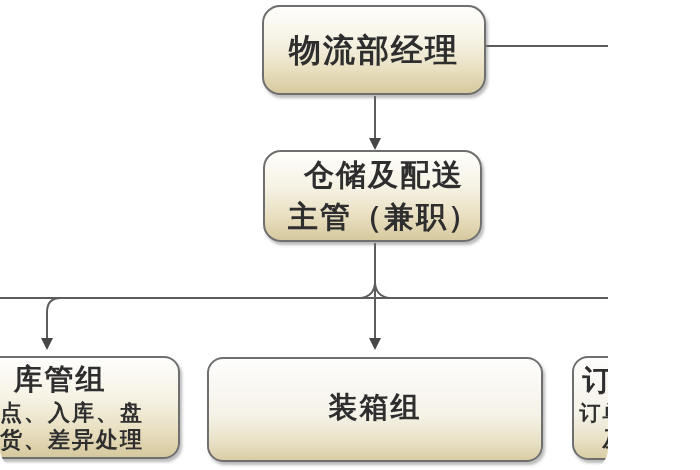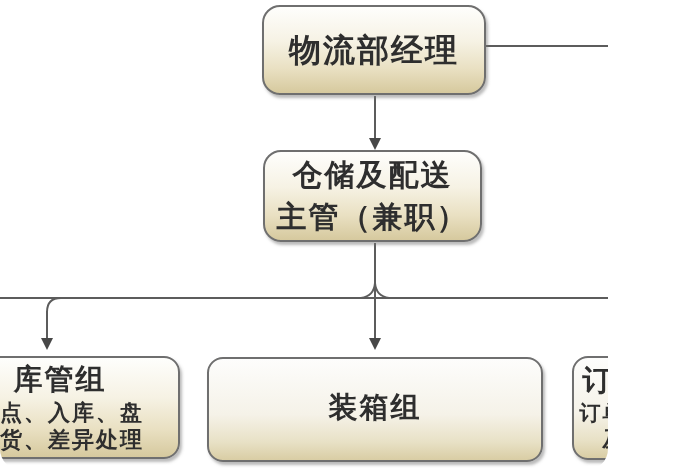--- a/index.html
+++ b/index.html
@@ -63,21 +63,21 @@
     font-size: 22px;
     font-weight: bold;
     line-height: 27px;
     white-space: pre-line;
   }
   .node-duties.small {
     font-size: 21px;
     line-height: 26px;
   }
   #node-manager    { left: 262px; top: 5px;   width: 224px; height: 90px;  border-radius: 18px; }
-  #node-supervisor { left: 263px; top: 150px; width: 219px; height: 92px;  border-radius: 18px; }
+  #node-supervisor { left: 263px; top: 150px; width: 219px; height: 92px;  border-radius: 18px; align-items: flex-end; }
   #node-warehouse  { left: -60px; top: 356px; width: 240px; height: 103px; padding-top: 2px; }
   #node-packing    { left: 207px; top: 357px; width: 336px; height: 105px; gap: 2px; }
   #node-order      { left: 572px; top: 356px; width: 176px; height: 104px; padding-top: 2px; }
   #node-sliver-top    { left: 694px; top: 62px;  width: 70px; height: 78px; border-radius: 14px; }
   #node-sliver-bottom { left: 694px; top: 172px; width: 70px; height: 76px; border-radius: 14px; }
   .conn-line {
     fill: none;
     stroke: #5c5c5c;
     stroke-width: 2;
   }

